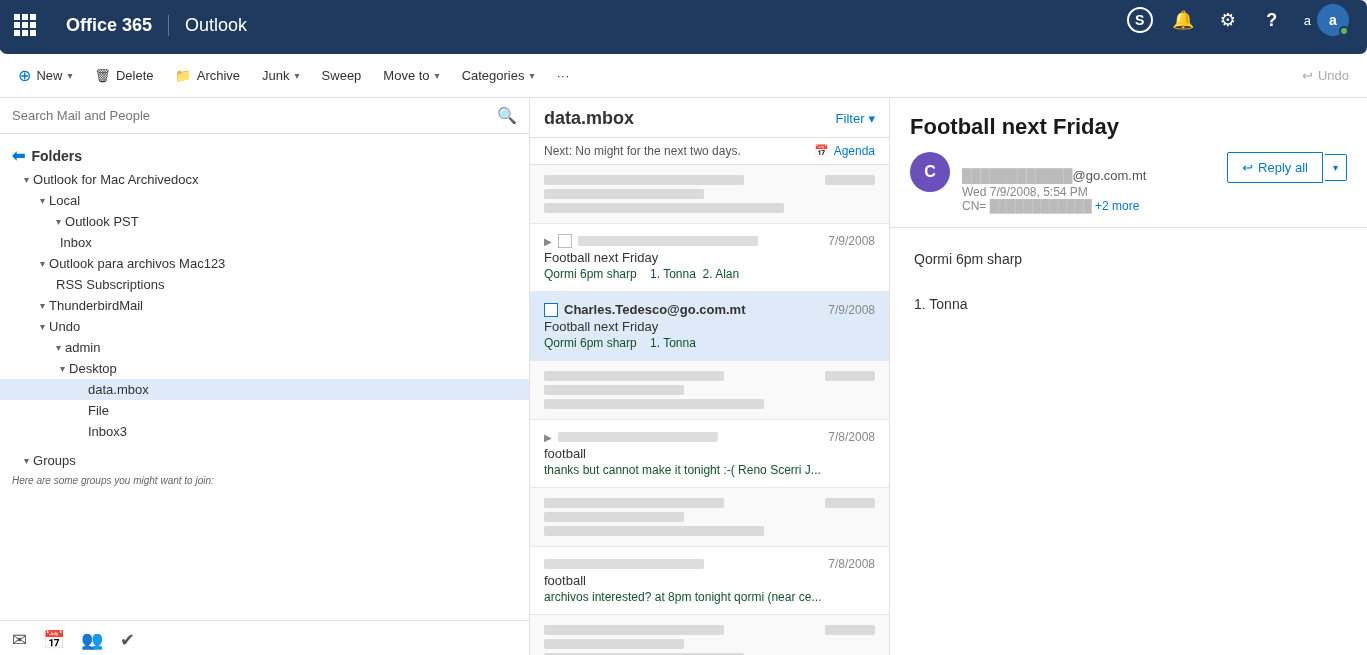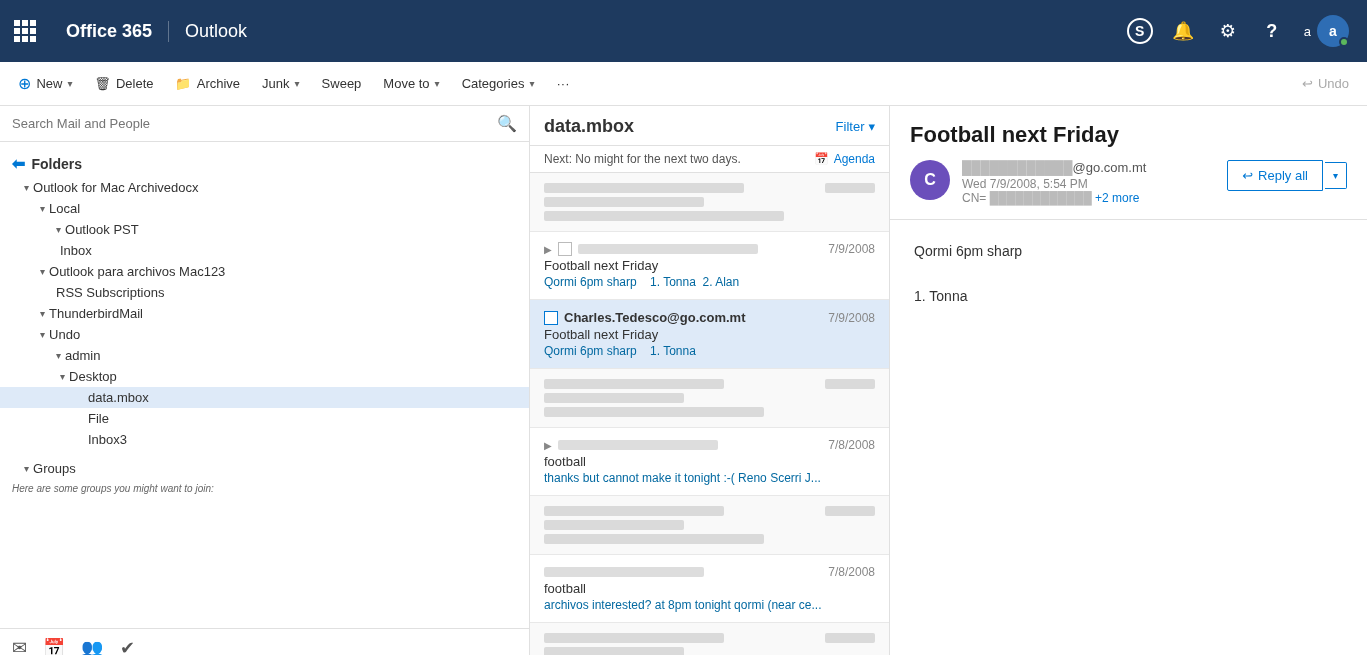--- a/index.html
+++ b/index.html
@@ -1,24 +1,25 @@
 <!DOCTYPE html>
 <html><head>
   <meta charset="utf-8">
   <style>
     * { box-sizing: border-box; margin: 0; padding: 0; font-family: 'Segoe UI', Arial, sans-serif; }
     body { width: 1367px; height: 655px; overflow: hidden; background: #f3f3f3; }
 
     
     .top-bar {
       display: flex;
-      align-items: center;
-      height: 62px;
+      align-items: flex-start;
+      height: 54px;
       background: #1e3a5f;
       color: white;
+      border-radius: 7px;
     }
     .top-bar-waffle {
       width: 50px;
       height: 50px;
       display: flex;
       align-items: center;
       justify-content: center;
       cursor: pointer;
       background: #1e3a5f;
     }
@@ -304,21 +305,21 @@
       text-overflow: ellipsis;
       white-space: nowrap;
     }
     .email-date { font-size: 12px; color: #888; flex-shrink: 0; }
     .email-subject {
       font-size: 13px;
       color: #333;
       margin-bottom: 2px;
       font-weight: 500;
     }
-    .email-preview { font-size: 12px; color: #0369a1; overflow: hidden; text-overflow: ellipsis; white-space: nowrap; }
+    .email-preview { font-size: 12px; color: #14532d; overflow: hidden; text-overflow: ellipsis; white-space: nowrap; }
 
     
     .reading-pane {
       flex: 1;
       background: white;
       display: flex;
       flex-direction: column;
       overflow: hidden;
     }
     .reading-header {
@@ -343,21 +344,21 @@
       border-radius: 50%;
       background: #6b4fbb;
       display: flex;
       align-items: center;
       justify-content: center;
       color: white;
       font-size: 16px;
       font-weight: 600;
       flex-shrink: 0;
     }
-    .sender-info { flex: 1; }
+    .sender-info { flex: 1; margin-top: 16px; }
     .sender-email { font-size: 13px; color: #555; }
     .sender-meta { font-size: 12px; color: #888; margin-top: 2px; }
     .sender-cn { font-size: 12px; color: #888; }
     .reply-actions {
       display: flex;
       align-items: center;
       gap: 2px;
       flex-shrink: 0;
     }
     .reply-btn {

